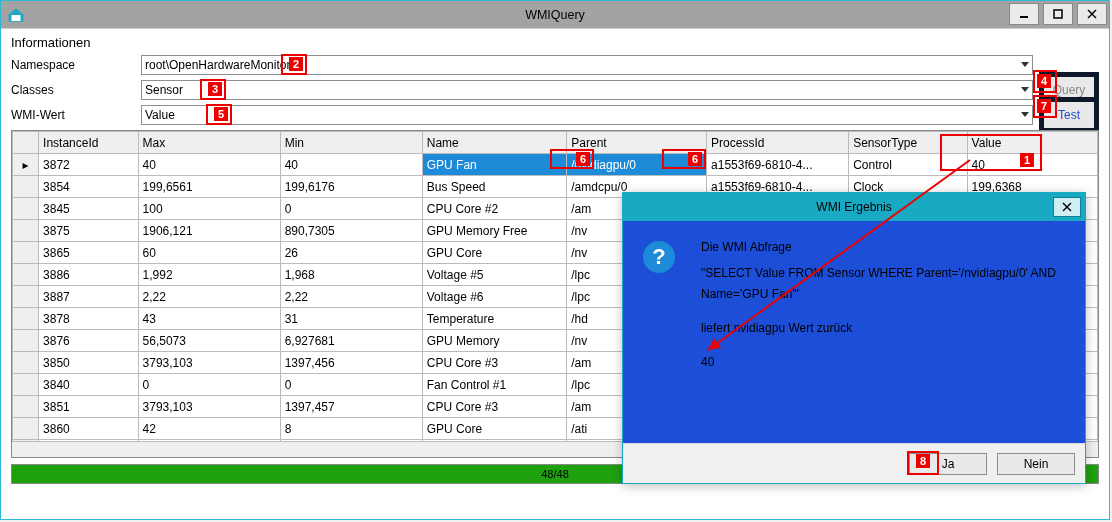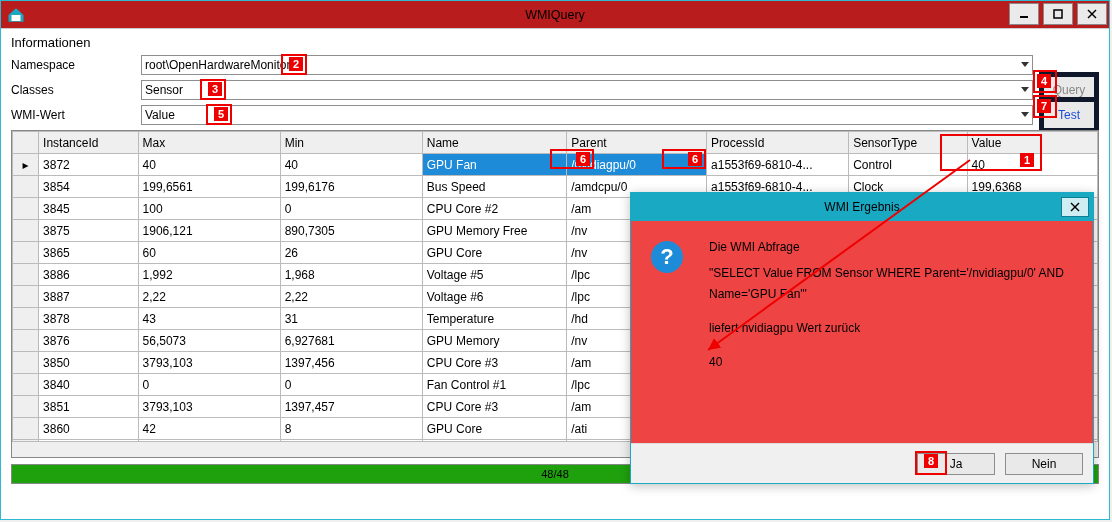--- a/index.html
+++ b/index.html
@@ -1,19 +1,19 @@
 <!DOCTYPE html>
 <html><head>
 <meta charset="utf-8">
 <style>
   * { box-sizing: border-box; }
   html, body { margin: 0; padding: 0; width: 1112px; height: 522px; font-family: "Segoe UI", Tahoma, sans-serif; font-size: 12px; background: #f0f0f0; overflow: hidden; }
   .window { position: absolute; left: 0; top: 0; width: 1110px; height: 520px; border: 1px solid #2db9d1; background: #fff; }
   
-  .titlebar { height: 28px; background: #b91c1c; border-bottom: 1px solid #ccc; display: flex; align-items: center; position: relative; }
+  .titlebar { height: 28px; background: #a3a3a3; border-bottom: 1px solid #ccc; display: flex; align-items: center; position: relative; }
   .titlebar .app-icon { width: 18px; height: 18px; margin: 0 6px; }
   .titlebar .title { position: absolute; left: 0; right: 0; text-align: center; font-size: 12.5px; font-weight: 400; color: #000; pointer-events: none; }
   .titlebar .controls { margin-left: auto; display: flex; height: 100%; }
   .winbtn { width: 30px; height: 22px; border: 1px solid #888; margin: 2px 2px 0 2px; background: #eaeaea; display: flex; align-items: center; justify-content: center; cursor: default; }
   .content { padding: 4px 10px 6px 10px; }
   .section-title { font-size: 13px; font-weight: normal; margin: 2px 0 4px 0; }
   .row { display: flex; align-items: center; margin: 3px 0; height: 22px; }
   .row .lbl { width: 130px; font-size: 12px; }
   .row .fld { flex: 1; position: relative; }
   .row .sidebtn-cell { width: 60px; margin-left: 6px; position: relative; }
@@ -34,21 +34,21 @@
   
   .progress { height: 20px; border: 1px solid #888; background: #fafafa; position: relative; margin-bottom: 0; }
   .progress-fill { position: absolute; left: 0; top: 0; bottom: 0; background: #1fa10e; }
   .progress-label { position: absolute; left: 50%; top: 0; transform: translateX(-50%); height: 100%; display: flex; align-items: center; font-size: 11px; color: #000; }
   
   .anno { position: absolute; border: 2px solid #e00; pointer-events: none; }
   .anno .num { position: absolute; background: #e00; color: #fff; font-size: 11px; font-weight: bold; padding: 0 4px; height: 14px; line-height: 14px; }
   .anno .num.r { right: -2px; top: 2px; }
   .anno .num.rc { right: 2px; top: 1px; }
   
-  .dialog { position: absolute; left: 622px; top: 192px; width: 464px; height: 292px; border: 1px solid #19a9c2; background: #ef4444; box-shadow: 0 2px 10px rgba(0,0,0,.25); z-index: 50; margin-left: 8px; }
+  .dialog { position: absolute; left: 622px; top: 192px; width: 464px; height: 292px; border: 1px solid #19a9c2; background: #1d4ed8; box-shadow: 0 2px 10px rgba(0,0,0,.25); z-index: 50; }
   .dialog-title { height: 28px; background: #19a9c2; color: #000; display: flex; align-items: center; justify-content: center; font-size: 12px; position: relative; }
   .dialog-close { position: absolute; right: 4px; top: 4px; width: 28px; height: 20px; border: 1px solid #0e7e92; background: #cfeef4; display: flex; align-items: center; justify-content: center; cursor: default; }
   .dialog-body { padding: 16px 16px 8px 16px; height: 220px; position: relative; }
   .dlg-icon { position: absolute; left: 20px; top: 20px; width: 32px; height: 32px; border-radius: 50%; background: #1e8bd8; color: #fff; display: flex; align-items: center; justify-content: center; font-size: 22px; font-weight: bold; }
   .dlg-text { margin-left: 62px; font-size: 12px; line-height: 1.7; }
   .dlg-val { margin-left: 62px; margin-top: 16px; font-size: 12px; }
   .dlg-q { margin-left: 62px; margin-top: 18px; font-size: 12px; }
   .dialog-btnbar { position: absolute; bottom: 0; left: 0; right: 0; height: 40px; background: #f0f0f0; border-top: 1px solid #ddd; display: flex; justify-content: flex-end; align-items: center; padding-right: 10px; gap: 10px; }
   .dlgbtn { width: 78px; height: 22px; border: 1px solid #8e8e8e; background: #e9e9e9; font-size: 12px; cursor: default; }
   

